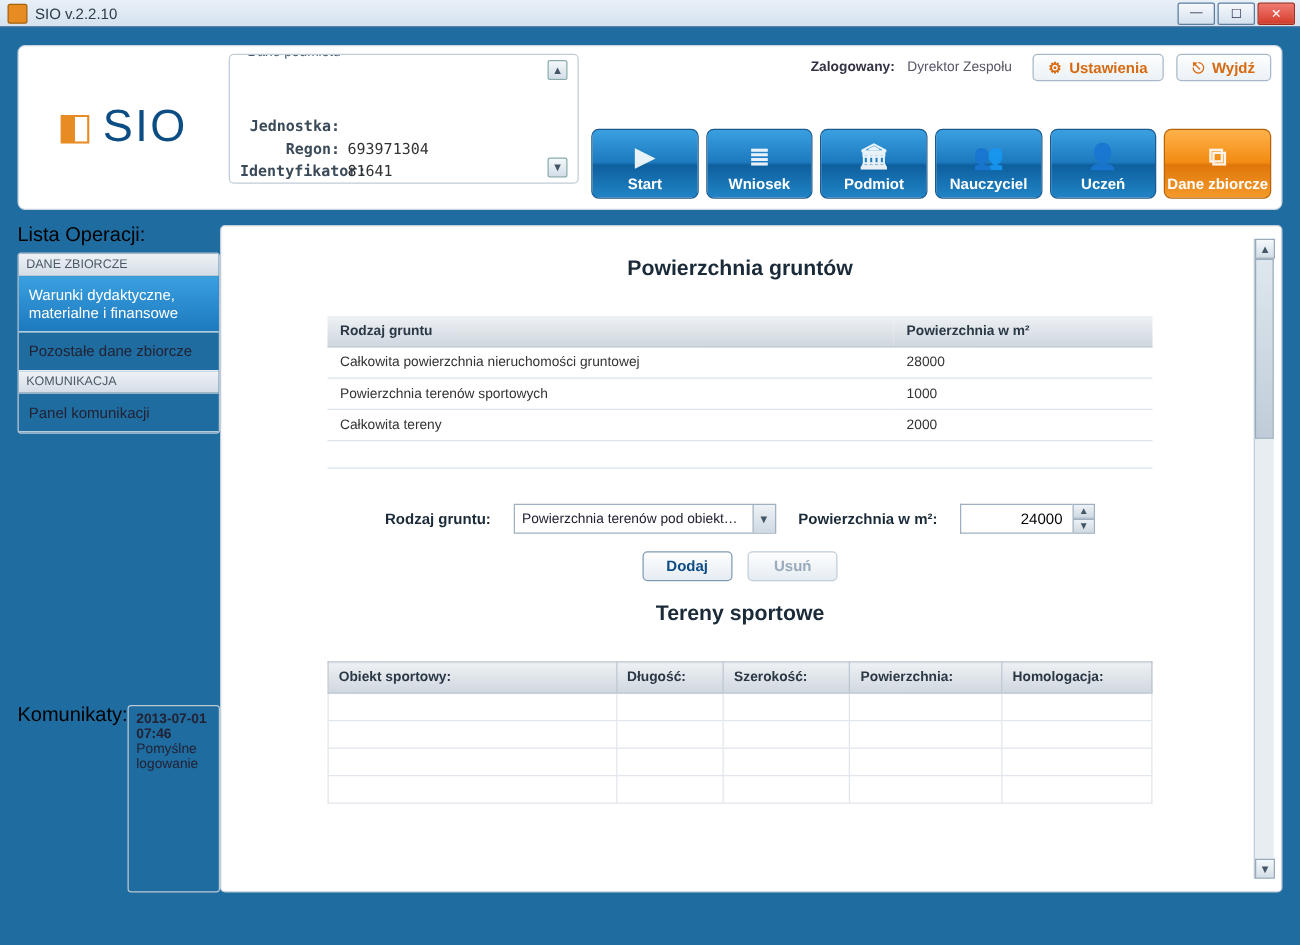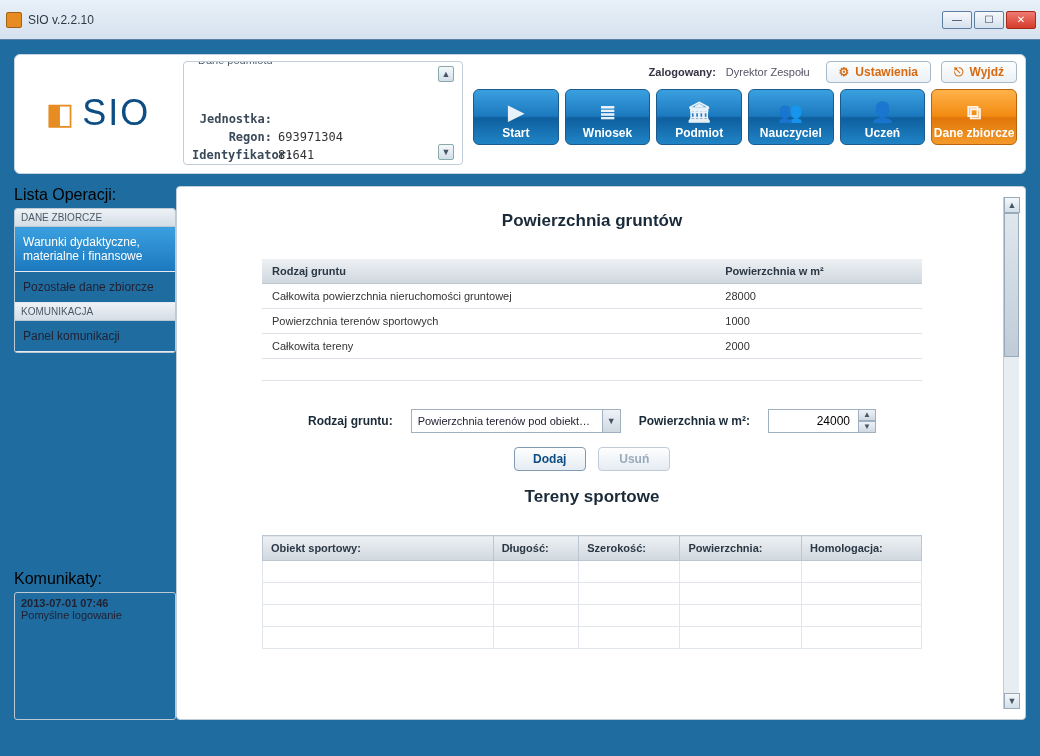--- a/index.html
+++ b/index.html
@@ -7,21 +7,21 @@
   body {
     font-family: "Segoe UI", Tahoma, Verdana, sans-serif;
     background: #1e6ca0;
     width: 1040px;
     height: 756px;
     overflow: hidden;
   }
 
   
   .titlebar {
-    height: 40px;
+    height: 22px;
     background: linear-gradient(#e8f0f8, #d6e2ef);
     border-bottom: 1px solid #5b7ea2;
     display: flex;
     align-items: center;
     font-size: 12px;
     color: #2d3a46;
   }
   .titlebar .app-icon {
     width: 16px; height: 16px; margin: 0 6px;
     background: #e78b23; border: 1px solid #a4620f; border-radius: 2px;
@@ -86,21 +86,21 @@
   .vscroll {
     width:16px; display:flex; flex-direction:column; justify-content:space-between;
     margin-left:4px;
   }
   .vscroll .sbtn {
     width:16px; height:16px; border:1px solid #8aa; background:linear-gradient(#f4f8fb,#d3dee8);
     font-size:9px; text-align:center; line-height:14px; color:#456; cursor:pointer; border-radius:2px;
   }
 
   
-  .top-right { flex:1; display:flex; flex-direction:column; }
+  .top-right { flex:1; display:flex; flex-direction:column;gap:32px; }
   .login-row { display:flex; justify-content:flex-end; align-items:center; gap:10px; font-size:11px; margin-bottom:6px; }
   .login-row .lab { font-weight:bold; color:#334; }
   .login-row .val { color:#556; margin-right:6px; }
   .pillbtn {
     display:flex; align-items:center; gap:6px;
     border:1px solid #a7b8c8; border-radius:4px;
     padding:3px 12px; background:linear-gradient(#fdfefe,#ebf1f6);
     font-size:12px; font-weight:bold; cursor:pointer;
   }
   .pillbtn.settings { color:#d76a10; }
@@ -290,21 +290,21 @@
         <div class="ptitle">Lista Operacji:</div>
         <div class="ops-list">
           <div class="ops-hdr">DANE ZBIORCZE</div>
           <div class="ops-item sel">Warunki dydaktyczne, materialne i finansowe</div>
           <div class="ops-item">Pozostałe dane zbiorcze</div>
           <div class="ops-hdr">KOMUNIKACJA</div>
           <div class="ops-item">Panel komunikacji</div>
         </div>
       </div>
 
-      <div class="msgs-wrap" style="display:flex; flex-direction:column;">
+      <div class="msgs-wrap" style="display:flex; flex-direction:row;">
         <div class="ptitle">Komunikaty:</div>
         <div class="msgs-body">
           <div class="ts">2013-07-01 07:46</div>
           <div>Pomyślne logowanie</div>
         </div>
       </div>
     </div>
 
     <div class="rightcol">
       <div class="main-panel">

